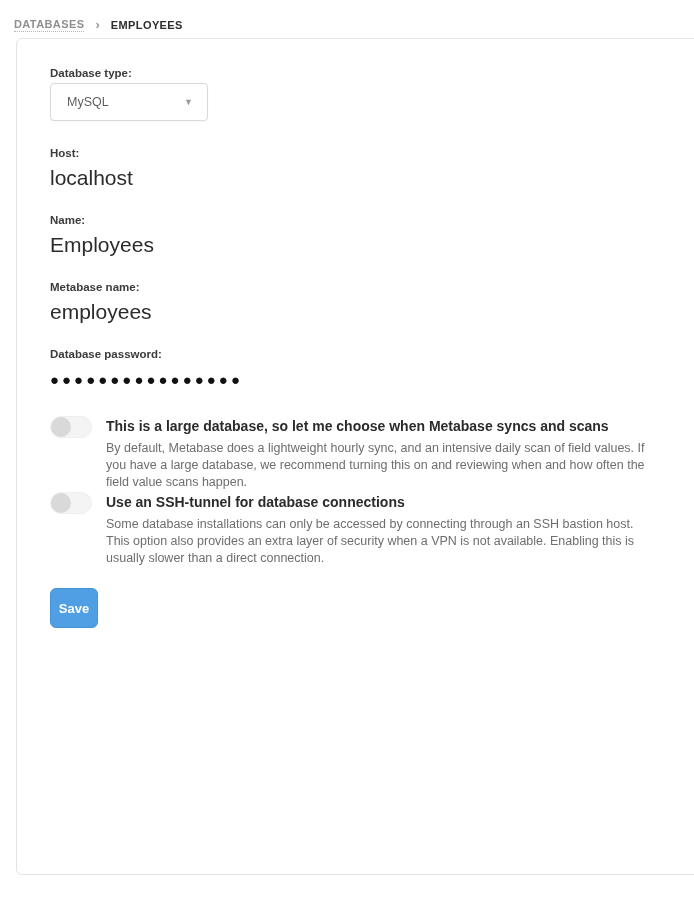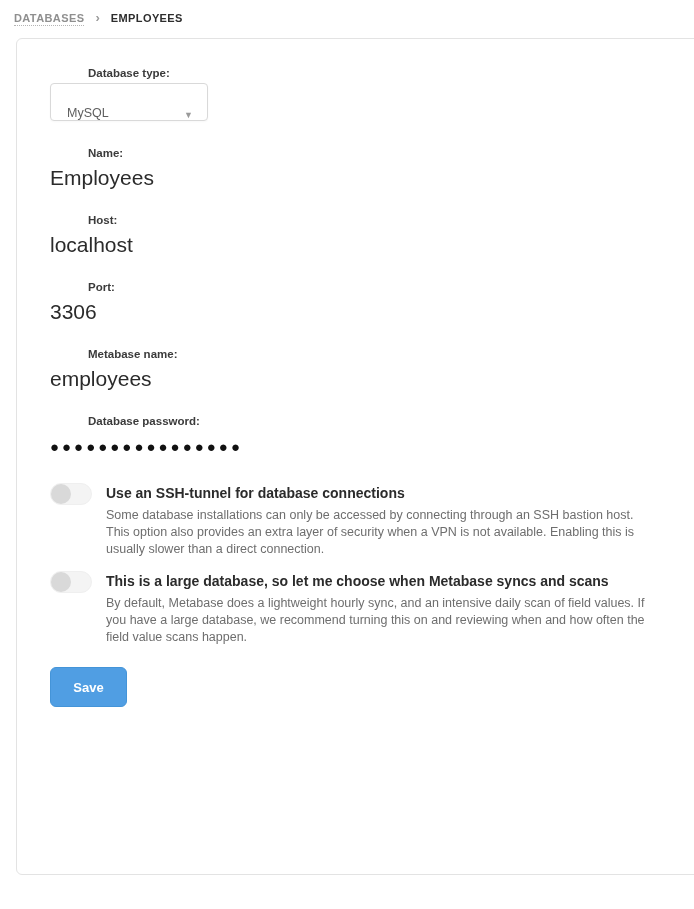--- a/index.html
+++ b/index.html
@@ -14,21 +14,21 @@
     width: 694px;
     height: 909px;
     overflow: hidden;
     position: relative;
     background: #fff;
   }
 
   
   .breadcrumb {
     display: flex;
-    align-items: flex-start;
+    align-items: center;
     gap: 11px;
     padding: 12px 8px 0 14px;
     height: 38px;
   }
   .crumb-link {
     font-size: 11px;
     font-weight: bold;
     letter-spacing: 0.4px;
     color: #8f8f8f;
     text-decoration: none;
@@ -62,21 +62,20 @@
   }
 
   
   .field { margin-bottom: 19px; }
   .field-label {
     font-size: 11.5px;
     font-weight: bold;
     color: #3b3b3b;
     margin-bottom: 2px;
     display: block;
-    margin-left: 38px;
   }
   .field-input {
     display: block;
     font-family: "Liberation Sans", "DejaVu Sans", sans-serif;
     font-size: 21px;
     color: #2b2b2b;
     border: none;
     outline: none;
     background: transparent;
     padding: 5px 0;
@@ -94,21 +93,21 @@
   
   .select-group { margin-bottom: 26px; }
   .select-box {
     margin-top: 4px;
     width: 158px;
     height: 38px;
     border: 1px solid #d9d9d9;
     border-radius: 4px;
     background: #fff;
     display: flex;
-    align-items: flex-end;
+    align-items: center;
     justify-content: space-between;
     padding: 0 14px 0 16px;
     cursor: pointer;
     box-shadow: 0 1px 2px rgba(0,0,0,0.03);
   }
   .select-value { font-size: 12.5px; color: #5e5e5e; }
   .select-chevron { font-size: 9px; color: #9a9a9a; line-height: 1; }
 
   
   .toggle-section { display: flex; align-items: flex-start; margin-top: 12px; }
@@ -144,21 +143,21 @@
     margin-top: 3px;
     font-size: 12.5px;
     color: #6e6e6e;
     line-height: 17px;
     max-width: 540px;
   }
 
   
   .save-button {
     margin-top: 21px;
-    width: 77px;
+    width: 48px;
     height: 40px;
     background: #509ee3;
     border: 1px solid #4494d8;
     border-radius: 6px;
     color: #ffffff;
     font-family: "Liberation Sans", "DejaVu Sans", sans-serif;
     font-size: 13px;
     font-weight: bold;
     cursor: pointer;
     display: flex;
@@ -181,64 +180,60 @@
 
     <div class="field select-group">
       <span class="field-label">Database type:</span>
       <div class="select-box">
         <span class="select-value">MySQL</span>
         <span class="select-chevron">▼</span>
       </div>
     </div>
 
     <div class="field">
+      <label class="field-label">Host:</label>
+      <input class="field-input" type="text" value="localhost" style="">
+    </div>
+
+    <div class="field">
       <label class="field-label">Name:</label>
       <input class="field-input" type="text" value="Employees" style="">
     </div>
 
-    <div class="field">
-      <label class="field-label">Host:</label>
-      <input class="field-input" type="text" value="localhost" style="">
-    </div>
-
-    <div class="field">
-      <label class="field-label">Port:</label>
-      <input class="field-input" type="text" value="3306" style="">
-    </div>
 
     <div class="field">
       <label class="field-label">Metabase name:</label>
       <input class="field-input" type="text" value="employees" style="">
     </div>
 
 
     <div class="field">
       <label class="field-label">Database password:</label>
       <input class="field-input password" type="text" value="●●●●●●●●●●●●●●●●" style="">
     </div>
 
     <div class="field">
+    </div>
+
+    <div class="toggle-section">
+      <div class="toggle">
+        <div class="toggle-knob"></div>
+      </div>
+      <div class="toggle-text">
+        <div class="toggle-title">This is a large database, so let me choose when Metabase syncs and scans</div>
+        <div class="toggle-desc">By default, Metabase does a lightweight hourly sync, and an intensive daily scan of field values. If you have a large database, we recommend turning this on and reviewing when and how often the field value scans happen.</div>
+      </div>
     </div>
 
     <div class="toggle-section first">
       <div class="toggle">
         <div class="toggle-knob"></div>
       </div>
       <div class="toggle-text">
         <div class="toggle-title">Use an SSH-tunnel for database connections</div>
         <div class="toggle-desc">Some database installations can only be accessed by connecting through an SSH bastion host. This option also provides an extra layer of security when a VPN is not available. Enabling this is usually slower than a direct connection.</div>
       </div>
     </div>
 
-    <div class="toggle-section">
-      <div class="toggle">
-        <div class="toggle-knob"></div>
-      </div>
-      <div class="toggle-text">
-        <div class="toggle-title">This is a large database, so let me choose when Metabase syncs and scans</div>
-        <div class="toggle-desc">By default, Metabase does a lightweight hourly sync, and an intensive daily scan of field values. If you have a large database, we recommend turning this on and reviewing when and how often the field value scans happen.</div>
-      </div>
-    </div>
-
     <button class="save-button">Save</button>
 
   </div>
 </div>
 
 </body></html>

